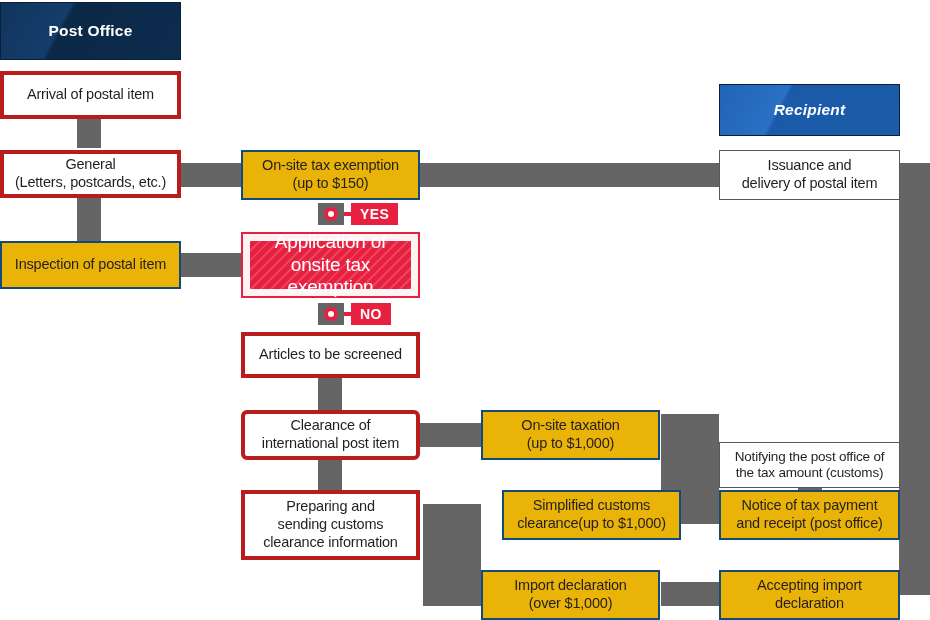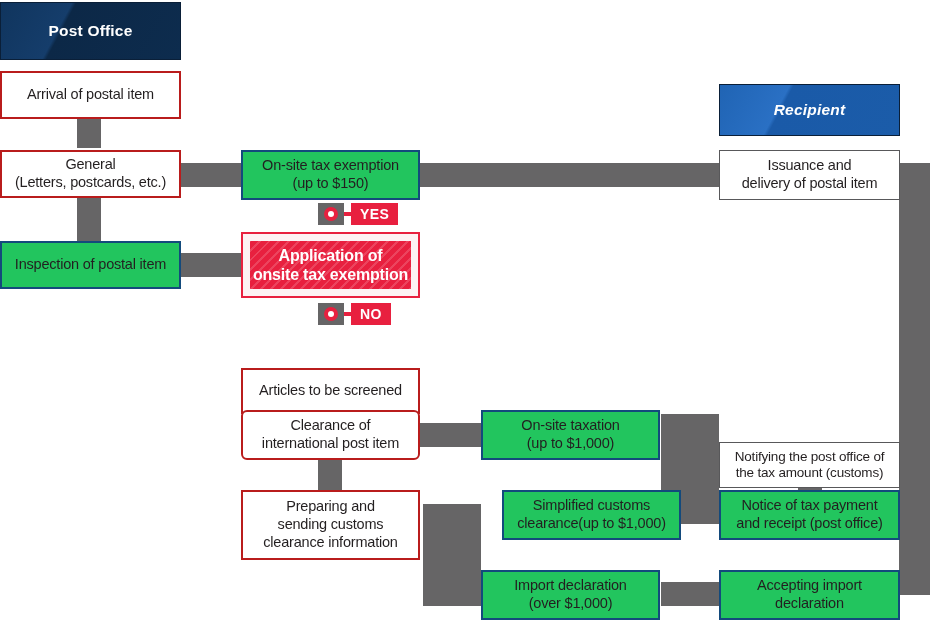--- a/index.html
+++ b/index.html
@@ -42,25 +42,25 @@
   .banner-dark{
     background:linear-gradient(118deg,#10355e 0%,#153d6b 34%,#0c2847 36%,#0d2c4e 100%);
   }
   .banner-blue{
     background:linear-gradient(118deg,#2064b4 0%,#2a70c4 34%,#1a5aa8 36%,#1b5ca9 100%);
   }
 
   
   .box-plain{
     background:#ffffff;
-    border:2px solid #b91c1c;
+    border:4px solid #b91c1c;
   }
   
   .box-blue{
-    background:#22c55e;
+    background:#eab308;
     border:2px solid #134a7c;
   }
   
   .box-thin{
     background:#ffffff;
     border:1.5px solid #58585a;
   }
 
   
   .box-red{
@@ -70,22 +70,22 @@
   }
   .box-red .inner{
     width:100%;
     height:100%;
     box-sizing:border-box;
     display:flex;
     align-items:center;
     justify-content:center;
     text-align:center;
     color:#ffffff;
-    font-weight:bold;
-    font-size:16px;
+    font-weight:normal;
+    font-size:19px;
     line-height:1.2;
     background-color:#e8203f;
     background-image:repeating-linear-gradient(
         -45deg,
         rgba(255,255,255,0.16) 0px,
         rgba(255,255,255,0.16) 2px,
         rgba(255,255,255,0) 2px,
         rgba(255,255,255,0) 7px);
   }
 
@@ -213,21 +213,21 @@
   <div class="badge" style="left:318px;top:303px;">
     <span class="knob">
         <span class="dot">
           <i></i>
         </span>
       </span>
     <span class="stem"></span>
     <span class="pill">NO</span>
   </div>
 
-  <div class="node box-plain" style="left:241px;top:332px;width:179px;height:46px;margin-top:36px;">
+  <div class="node box-plain" style="left:241px;top:332px;width:179px;height:46px;">
     <span>Articles to be screened</span>
   </div>
 
   <div class="node box-plain" style="left:241px;top:410px;width:179px;height:50px;border-radius:6px;">
     <span>
       <span>Clearance of</span><br>
       <span>international post item</span>
     </span>
   </div>
 

